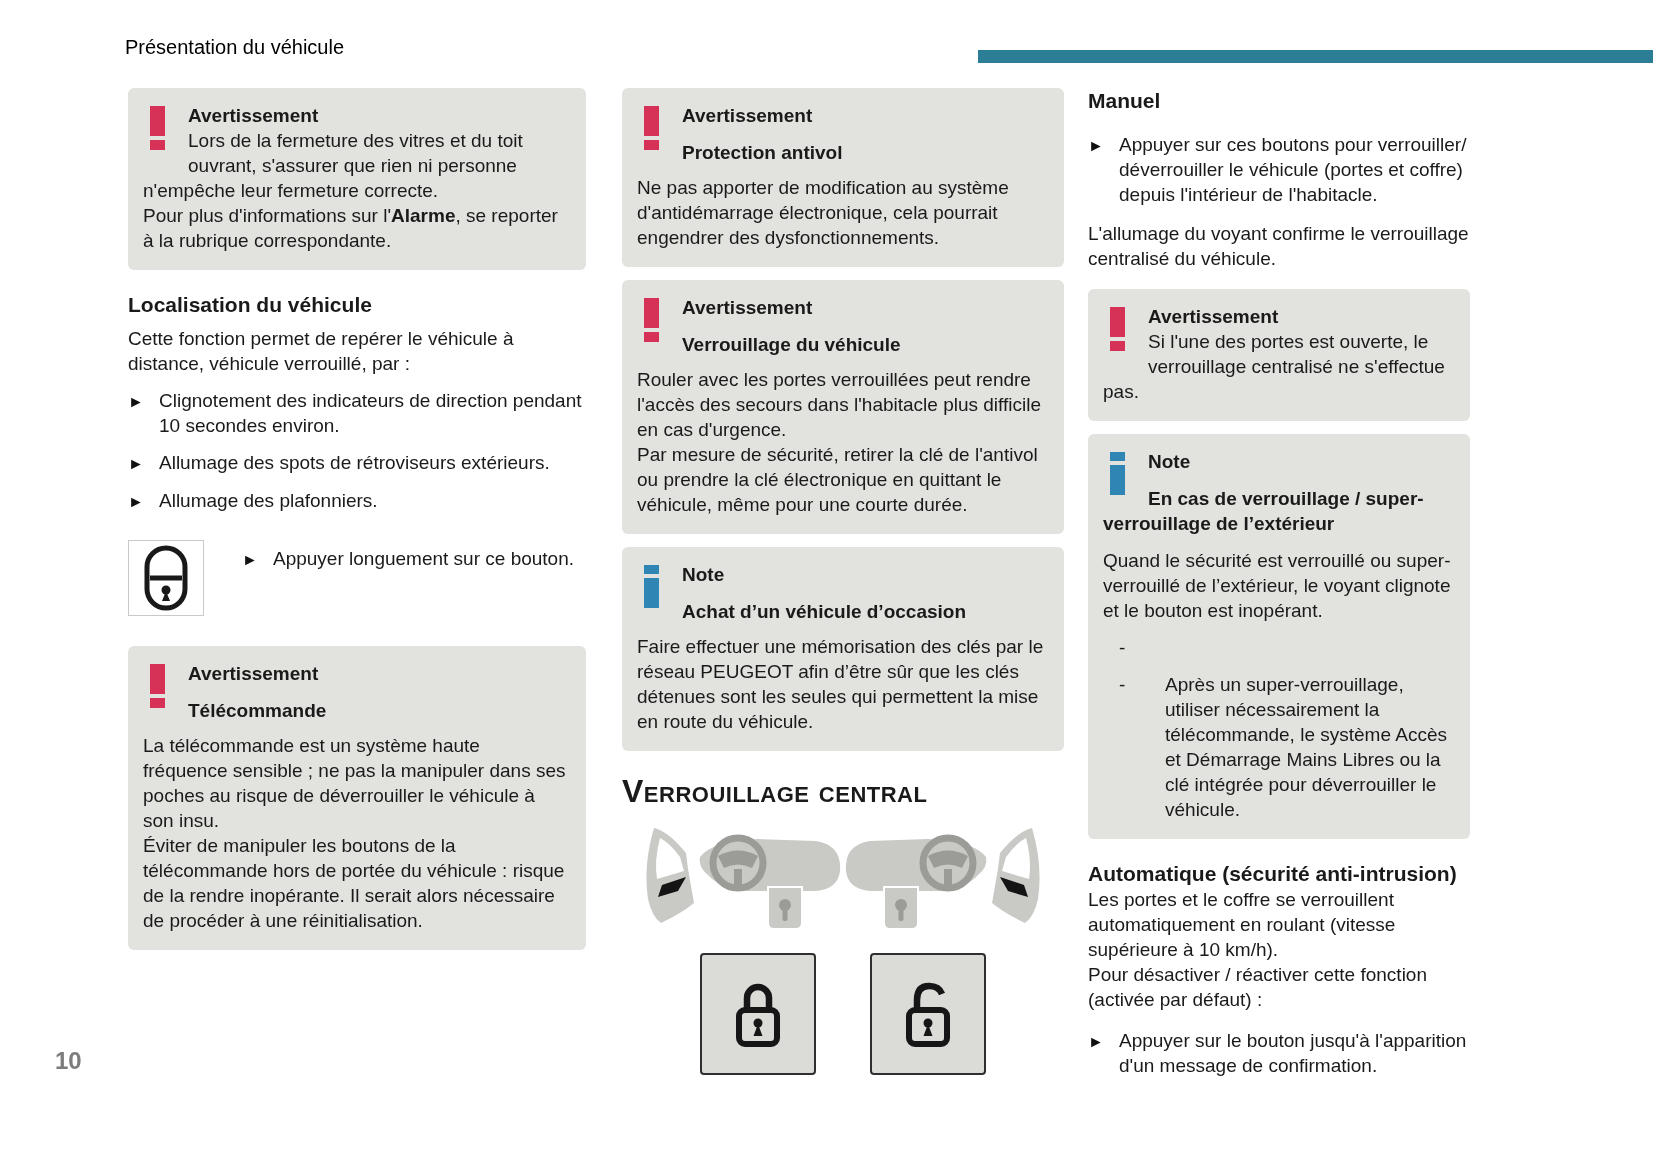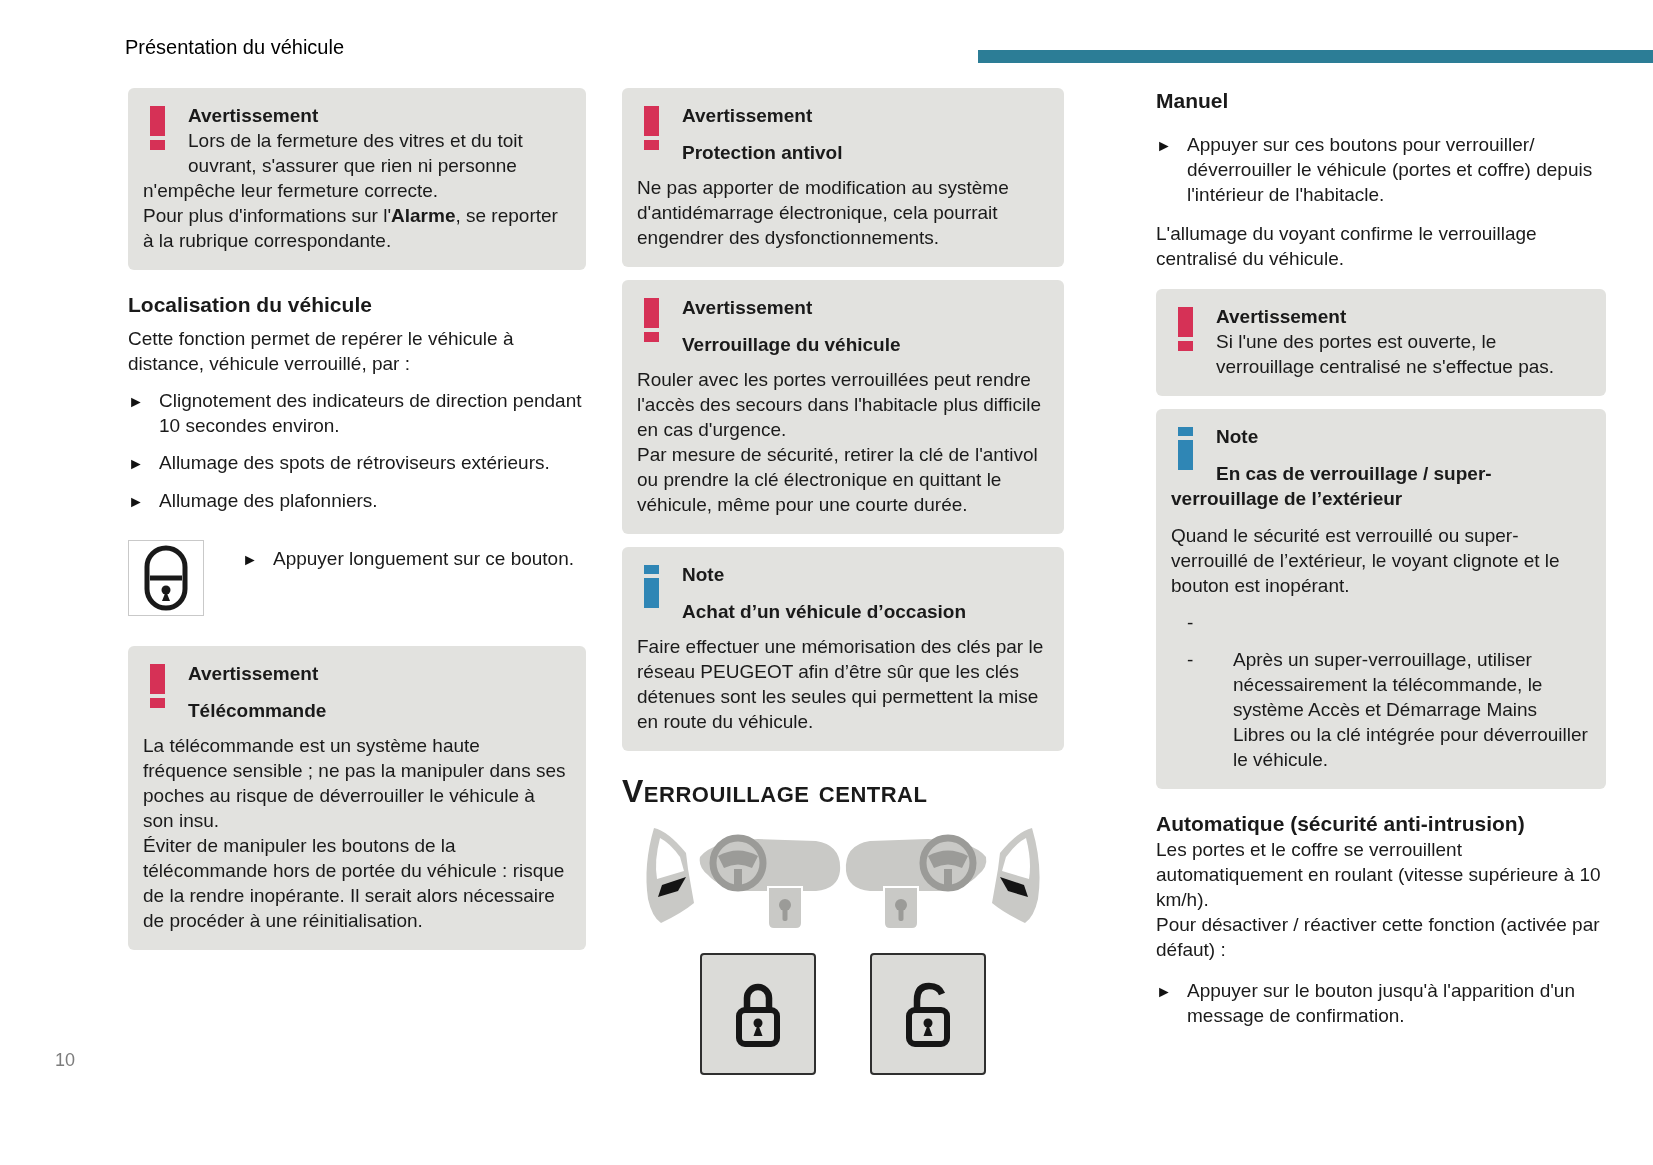--- a/index.html
+++ b/index.html
@@ -3,26 +3,26 @@
 <meta charset="utf-8">
 <style>
   html,body{margin:0;padding:0;background:#ffffff;}
   body{
     width:1653px;height:1165px;position:relative;overflow:hidden;
     font-family:"Liberation Sans","DejaVu Sans",sans-serif;
     color:#1a1a1a;font-size:19px;line-height:25px;
   }
   .breadcrumb{position:absolute;left:125px;top:35px;font-size:20px;color:#000000;}
   .topbar{position:absolute;left:978px;right:0;top:50px;height:13px;background:#2c7d96;}
-  .pagenum{position:absolute;left:55px;top:1048px;font-size:18px;font-weight:normal;color:#7c7c7c;}
+  .pagenum{position:absolute;left:55px;top:1048px;font-size:24px;font-weight:bold;color:#7c7c7c;}
 
   .col{position:absolute;top:88px;}
   .col1{left:128px;width:458px;}
   .col2{left:622px;width:442px;}
-  .col3{left:1156px;width:450px;}
+  .col3{left:1088px;width:382px;}
 
   .box{background:#e2e2df;border-radius:6px;padding:15px 18px 17px 15px;overflow:hidden;}
   .box + .box{margin-top:13px;}
 
   
   .warn-icon{float:left;width:15px;margin:3px 23px 4px 7px;}
   .warn-icon .bar{height:30px;background:#d63156;}
   .warn-icon .dot{height:10px;margin-top:4px;background:#d63156;}
   
   .note-icon{float:left;width:15px;margin:3px 23px 4px 7px;}

